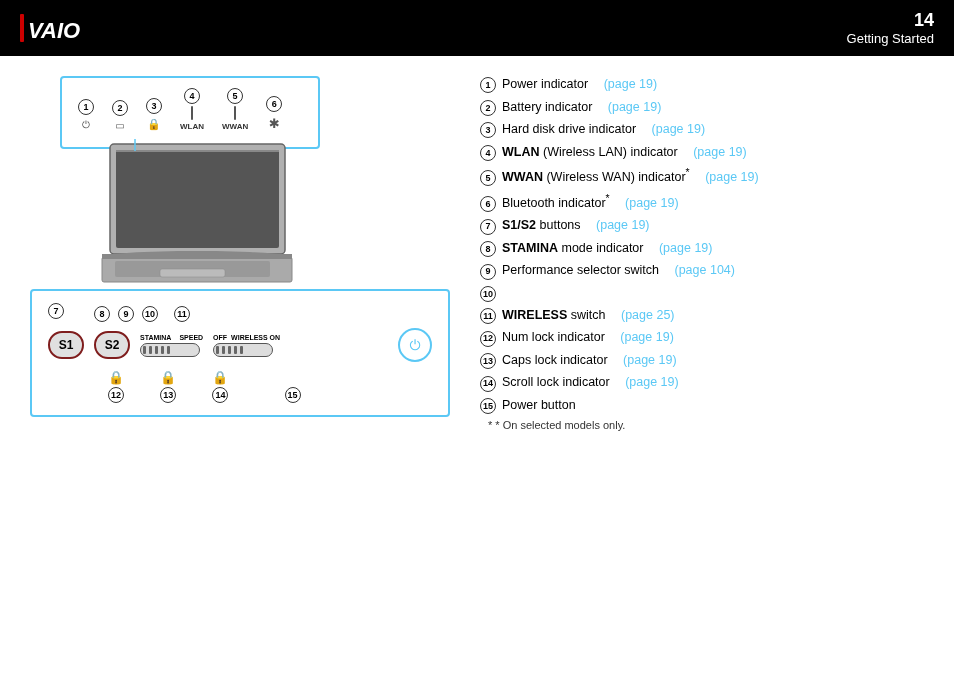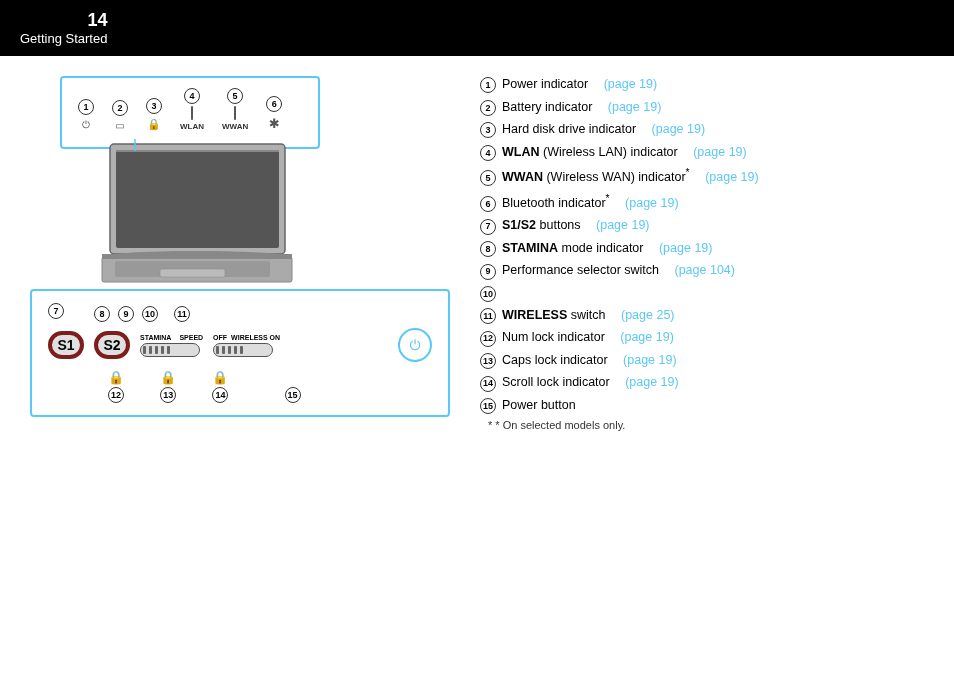--- a/index.html
+++ b/index.html
@@ -85,26 +85,26 @@
       border: 2px solid #5bc8f5;
       border-radius: 4px;
       padding: 12px 16px;
       background: #fff;
       position: relative;
       width: 420px;
     }
     .btn-s1s2 {
       width: 36px;
       height: 28px;
-      border: 4px solid #7f1d1d;
+      border: 2px solid #7f1d1d;
       border-radius: 14px;
       display: flex;
       align-items: center;
       justify-content: center;
-      font-size: 14px;
+      font-size: 12px;
       font-weight: bold;
       background: #e0e0e0;
     }
     .slider-track {
       width: 60px;
       height: 14px;
       border: 1.5px solid #555;
       border-radius: 7px;
       background: #ddd;
       position: relative;
@@ -195,20 +195,29 @@
       font-size: 9px;
       font-weight: bold;
       background: #fff;
       flex-shrink: 0;
     }
   </style>
 </head>
 <body>
 
 <div class="header">
+  <div style="display:flex;align-items:center;gap:0">
+
+    <svg width="90" height="36" viewBox="0 0 90 36">
+
+      <rect x="0" y="4" width="4" height="28" fill="#cc0000" rx="1"></rect>
+
+      <text x="8" y="28" fill="white" font-size="22" font-weight="bold" font-style="italic" font-family="Arial">VAIO</text>
+    </svg>
+  </div>
   <div class="header-right">
     <span class="page-number">14</span>
     <span class="section-title">Getting Started</span>
   </div>
 </div>
 
 <div class="main">
 
   <div class="left-col">
 

